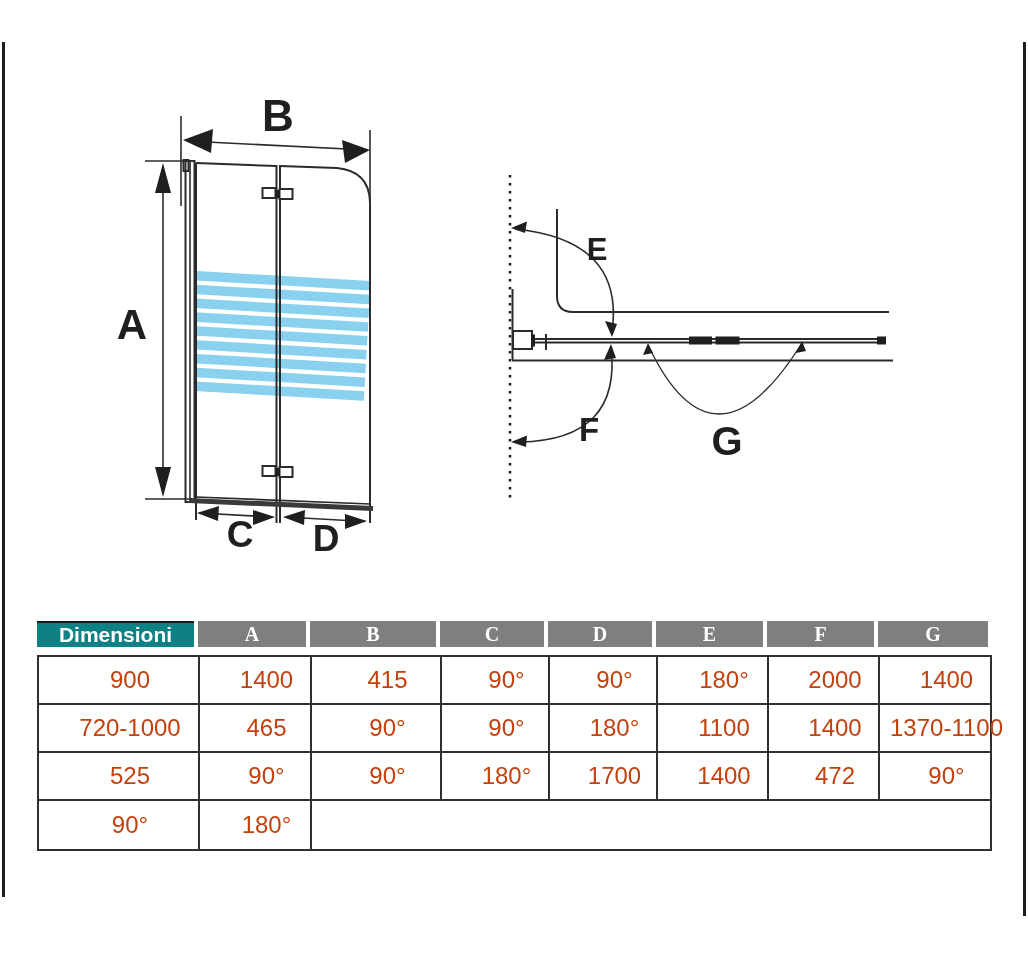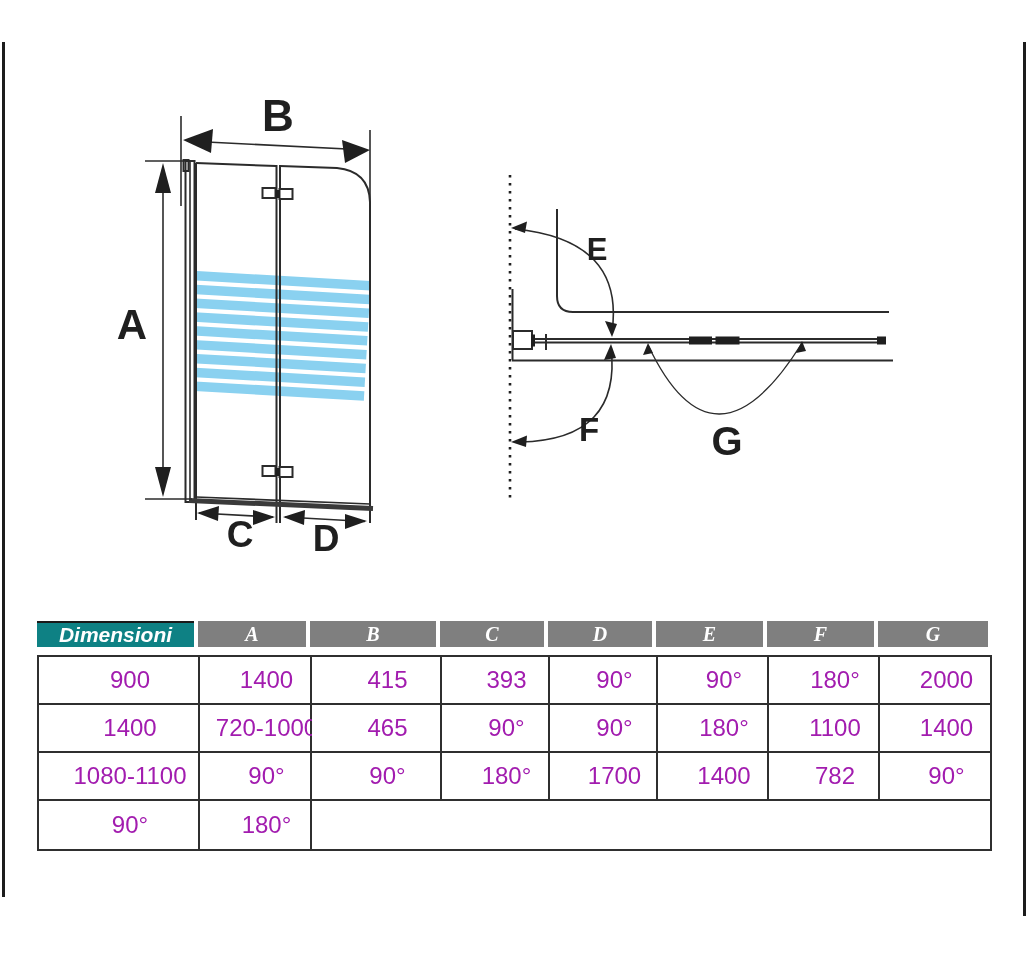--- a/index.html
+++ b/index.html
@@ -24,21 +24,21 @@
   .lab-B{left:278px;top:116px;font-size:44px;}
   .lab-C{left:240px;top:534px;font-size:37px;}
   .lab-D{left:326px;top:538px;font-size:37px;}
   .lab-E{left:597px;top:249px;font-size:31px;}
   .lab-F{left:589px;top:429px;font-size:33px;}
   .lab-G{left:727px;top:441px;font-size:40px;}
 
   
   .tbl-header{
     position:absolute;left:37px;top:621px;width:754px;height:26px;
-    display:grid;grid-template-columns:161px 112px 130px 108px 108px 111px 111px 110px;font-style:italic;
+    display:grid;grid-template-columns:161px 112px 130px 108px 108px 111px 111px 110px;
   }
   .hcell{
     margin-right:4px;display:flex;align-items:center;justify-content:center;
     color:#ffffff;box-sizing:border-box;
   }
   .hcell:last-child{margin-right:0;}
   .hcell.teal{
     background:#0e8184;border-top:2px solid #1a1a1a;
     font-family:"Liberation Sans",sans-serif;font-weight:bold;font-size:21px;
   }
@@ -47,21 +47,21 @@
     font-family:"Liberation Serif","DejaVu Serif",serif;font-weight:bold;font-size:20px;
   }
   .tbl-body{
     position:absolute;left:37px;top:655px;width:951px;
     display:grid;grid-template-columns:161px 112px 130px 108px 108px 111px 111px 110px;
     grid-auto-rows:48px;border:2px solid #2f2f2f;box-sizing:content-box;
   }
   .bcell{
     box-sizing:border-box;border-right:2px solid #2f2f2f;border-bottom:2px solid #2f2f2f;
     display:flex;align-items:center;justify-content:center;
-    font-size:24px;color:#a21caf;background:#ffffff;white-space:nowrap;padding-left:23px;
+    font-size:24px;color:#c2410c;background:#ffffff;white-space:nowrap;padding-left:23px;
   }
   .bcell:nth-child(8n){border-right:none;}
   .bcell:nth-child(n+25){border-bottom:none;}
 
   svg .ln{stroke:#2b2b2b;stroke-width:2;fill:none;}
   svg .thin{stroke:#2b2b2b;stroke-width:1.6;fill:none;}
   svg .fillblk{fill:#1f1f1f;stroke:none;}
   svg .whitebox{fill:#ffffff;stroke:#2b2b2b;stroke-width:2;}
   svg .stripe{fill:#8ad1f0;}
 </style>
@@ -206,38 +206,38 @@
       <div class="hcell gray">C</div>
       <div class="hcell gray">D</div>
       <div class="hcell gray">E</div>
       <div class="hcell gray">F</div>
       <div class="hcell gray">G</div>
     </div>
   <div class="tbl-body">
       <div class="bcell">900</div>
       <div class="bcell">1400</div>
       <div class="bcell">415</div>
-      <div class="bcell">393</div>
       <div class="bcell">90°</div>
       <div class="bcell">90°</div>
       <div class="bcell">180°</div>
       <div class="bcell">2000</div>
       <div class="bcell">1400</div>
       <div class="bcell">720-1000</div>
       <div class="bcell">465</div>
       <div class="bcell">90°</div>
       <div class="bcell">90°</div>
       <div class="bcell">180°</div>
       <div class="bcell">1100</div>
       <div class="bcell">1400</div>
-      <div class="bcell">1080-1100</div>
+      <div class="bcell">1370-1100</div>
+      <div class="bcell">525</div>
       <div class="bcell">90°</div>
       <div class="bcell">90°</div>
       <div class="bcell">180°</div>
       <div class="bcell">1700</div>
       <div class="bcell">1400</div>
-      <div class="bcell">782</div>
+      <div class="bcell">472</div>
       <div class="bcell">90°</div>
       <div class="bcell">90°</div>
       <div class="bcell">180°</div>
     </div>
 
 </div>
 
 </body></html>

